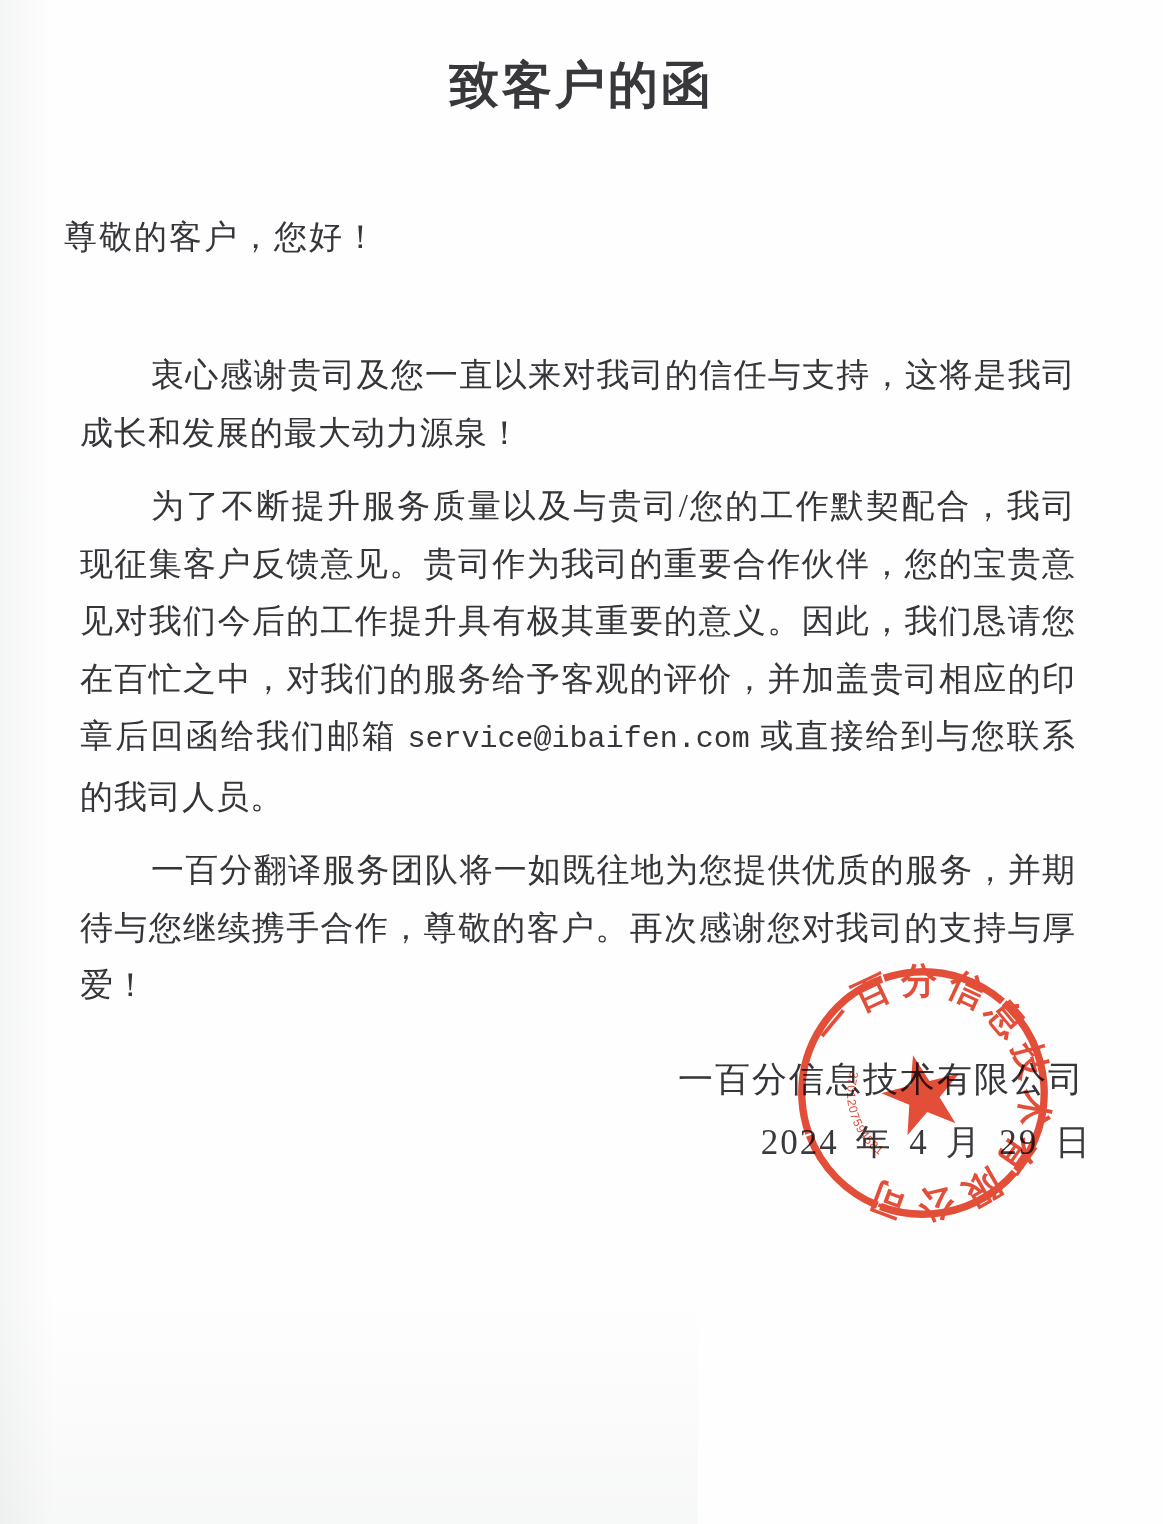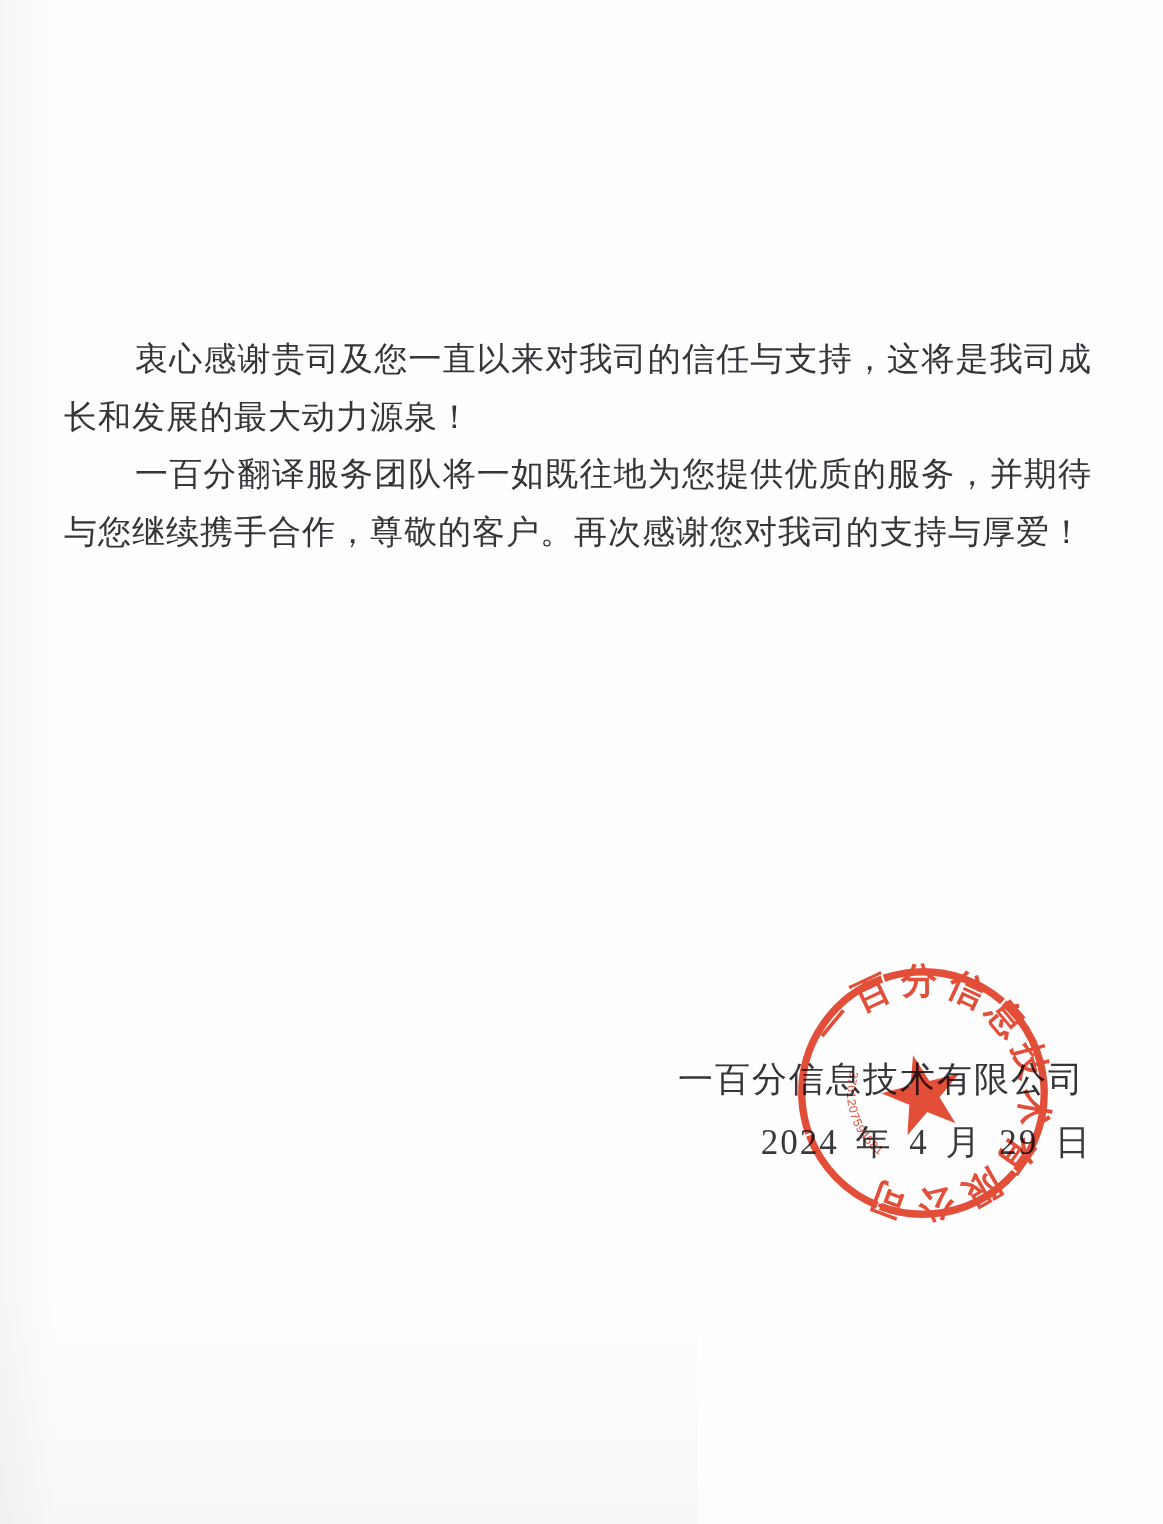--- a/index.html
+++ b/index.html
@@ -24,21 +24,21 @@
   }
   .salutation{
     position:absolute;top:215px;left:64px;
     font-size:33px;color:#35353a;letter-spacing:2px;
   }
   .body-text{
     position:absolute;top:331px;left:64px;width:1028px;
     font-size:33px;line-height:57.5px;color:#35353a;
     text-align:justify;letter-spacing:1px;
   }
-  .body-text p{margin:0;text-indent:2.15em;}
+  .body-text p{margin:16px;text-indent:2.15em;}
   .email{
     font-family:"Liberation Mono","DejaVu Sans Mono",monospace;
     font-size:30px;letter-spacing:0;
   }
   .sig-company{
     position:absolute;top:1056px;right:78px;
     font-size:35px;letter-spacing:2px;color:#35353a;
   }
   .sig-date{
     position:absolute;top:1119px;right:71px;
@@ -62,24 +62,27 @@
   }
 </style>
 </head>
 <body>
 
 <div class="page">
 
   <div class="shade-left"></div>
   <div class="shade-bottom"></div>
 
+  <div class="title">致客户的函</div>
 
+  <div class="salutation">尊敬的客户，您好！</div>
 
   <div class="body-text">
     <p>衷心感谢贵司及您一直以来对我司的信任与支持，这将是我司成长和发展的最大动力源泉！</p>
+    <p><span>为了不断提升服务质量以及与贵司/您的工作默契配合，我司现征集客户反馈意见。贵司作为我司的重要合作伙伴，您的宝贵意见对我们今后的工作提升具有极其重要的意义。因此，我们恳请您在百忙之中，对我们的服务给予客观的评价，并加盖贵司相应的印章后回函给我们邮箱 </span><span class="email">service@ibaifen.com</span><span> 或直接给到与您联系的我司人员。</span></p>
     <p>一百分翻译服务团队将一如既往地为您提供优质的服务，并期待与您继续携手合作，尊敬的客户。再次感谢您对我司的支持与厚爱！</p>
   </div>
 
   <div class="sig-company">一百分信息技术有限公司</div>
   <div class="sig-date">2024 年 4 月 29 日</div>
 
   <svg class="seal" viewBox="0 0 260 260" xmlns="http://www.w3.org/2000/svg" aria-hidden="true">
     <defs>
       <path id="companyArc" d="M 47.7 82.5 A 95 95 0 0 1 177.5 47.7 A 95 95 0 0 1 212.3 177.5 A 95 95 0 0 1 82.5 212.3" fill="none"></path>
       <path id="serialArc" d="M 63.3 103 A 72 72 0 0 0 90.8 190.4" fill="none"></path>

